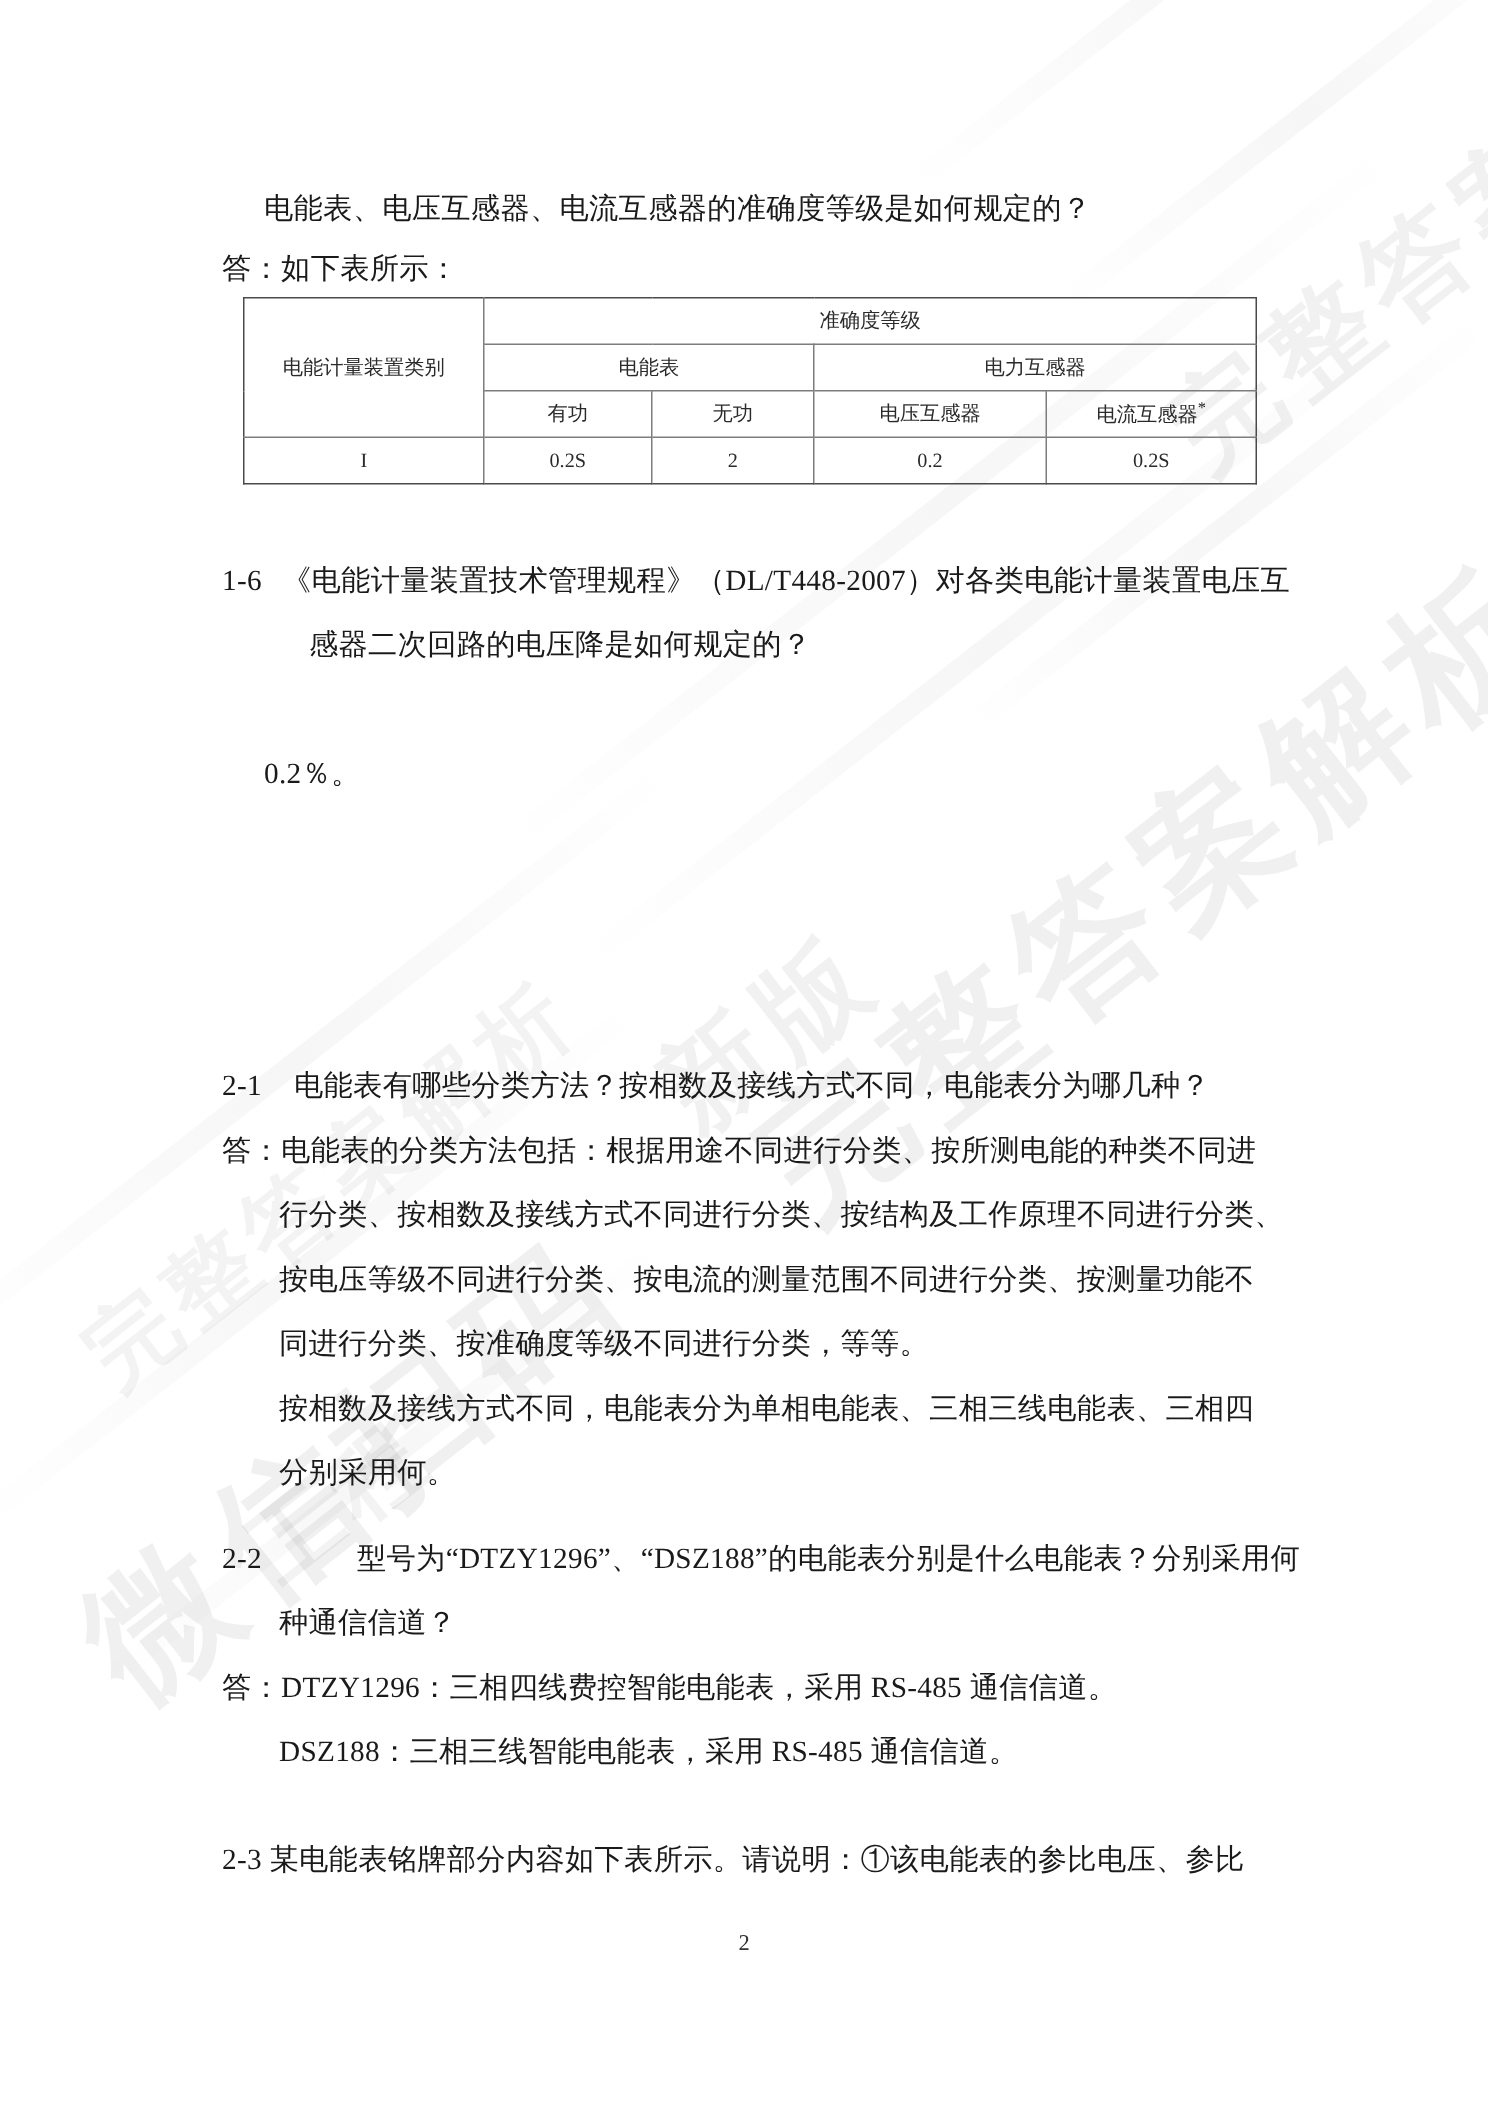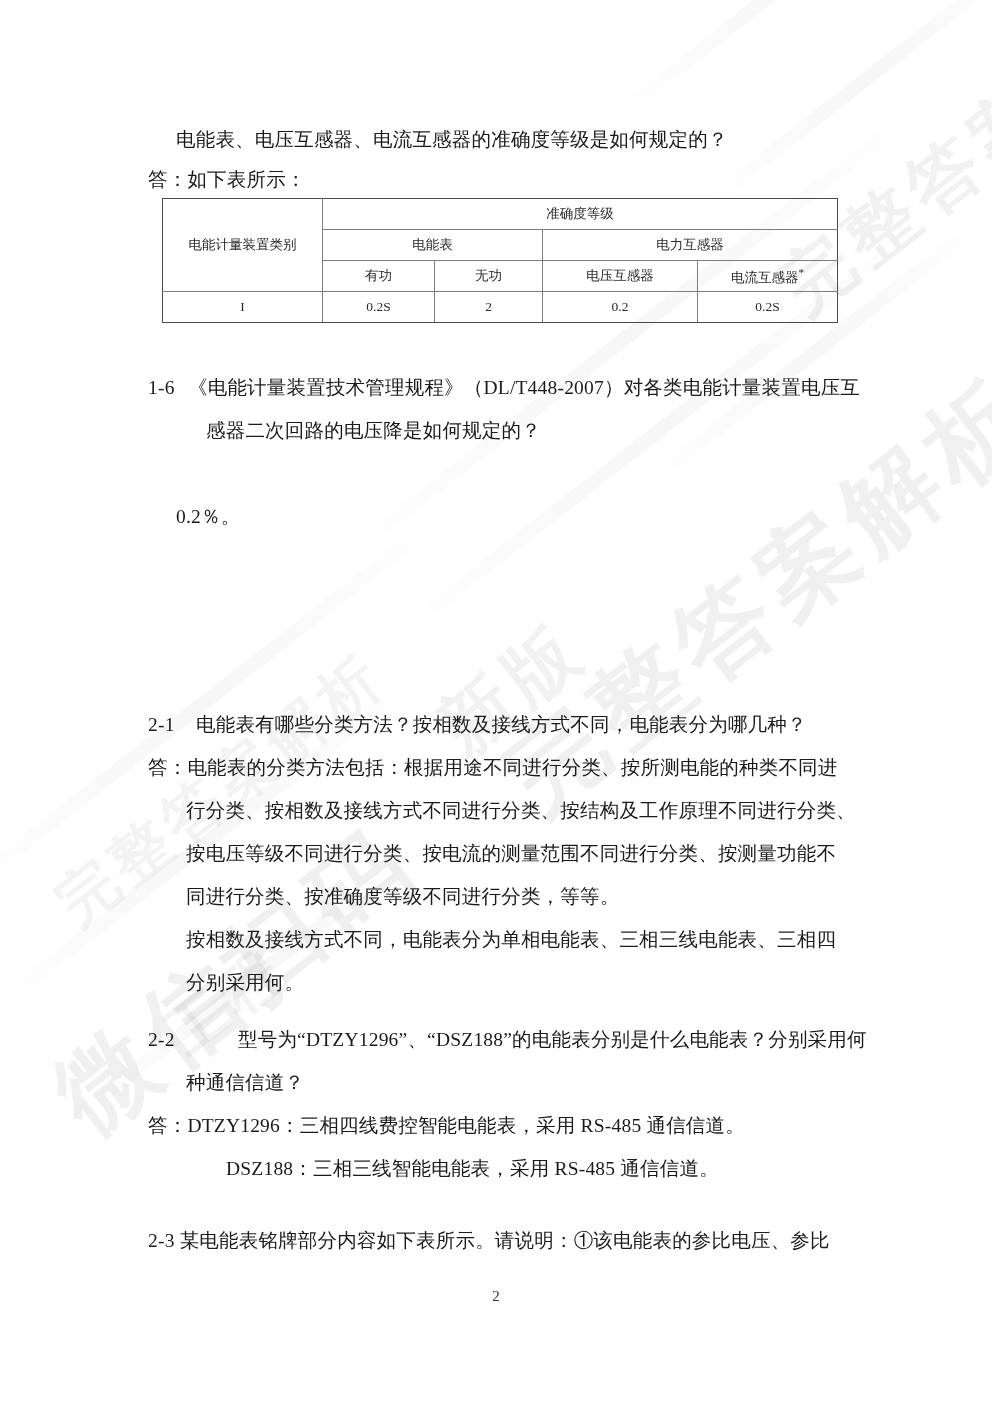--- a/index.html
+++ b/index.html
@@ -203,20 +203,20 @@
     <div class="ln" style="left:186px; top:801px;">行分类、按相数及接线方式不同进行分类、按结构及工作原理不同进行分类、</div>
     <div class="ln" style="left:186px; top:844px;">按电压等级不同进行分类、按电流的测量范围不同进行分类、按测量功能不</div>
     <div class="ln" style="left:186px; top:887px;">同进行分类、按准确度等级不同进行分类，等等。</div>
     <div class="ln" style="left:186px; top:930px;">按相数及接线方式不同，电能表分为单相电能表、三相三线电能表、三相四</div>
     <div class="ln" style="left:186px; top:973px;">分别采用何。</div>
 
     <div class="ln" style="left:148px; top:1030px;text-align:right;">2-2</div>
     <div class="ln" style="left:196px; top:1030px;margin-left:42px;">型号为“DTZY1296”、“DSZ188”的电能表分别是什么电能表？分别采用何</div>
     <div class="ln" style="left:186px; top:1073px;">种通信信道？</div>
     <div class="ln" style="left:148px; top:1116px;">答：DTZY1296：三相四线费控智能电能表，采用 RS-485 通信信道。</div>
-    <div class="ln" style="left:186px; top:1159px;margin-left:40px;">DSZ188：三相三线智能电能表，采用 RS-485 通信信道。</div>
+    <div class="ln" style="left:186px; top:1159px;">DSZ188：三相三线智能电能表，采用 RS-485 通信信道。</div>
 
     <div class="ln" style="left:148px; top:1231px;">2-3 某电能表铭牌部分内容如下表所示。请说明：①该电能表的参比电压、参比</div>
 
     <div class="page-num" style="top:1288px;">2</div>
 
   </div>
 </div>
 
 </body></html>

